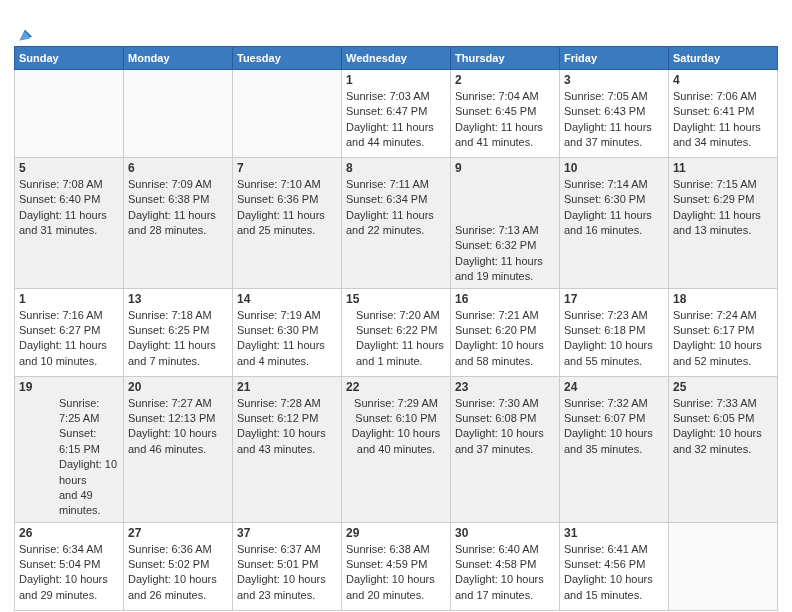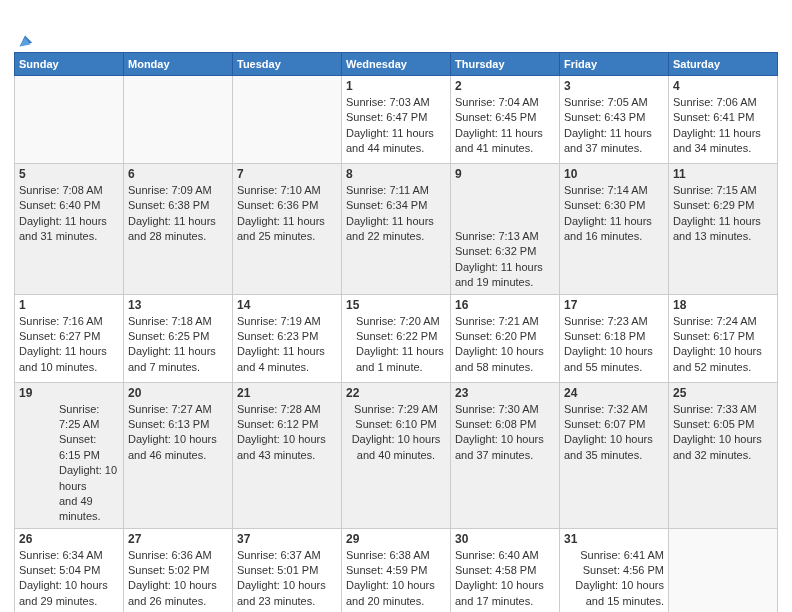--- a/index.html
+++ b/index.html
@@ -6,21 +6,21 @@
     body {
       width: 792px;
       height: 612px;
       font-family: Arial, sans-serif;
       background: #fff;
       overflow: hidden;
     }
     .page {
       width: 792px;
       height: 456px;
-      padding: 28px 14px;
+      padding: 22px 14px;
       display: flex;
       flex-direction: column;
     }
     .header {
       display: flex;
       align-items: flex-start;
       justify-content: space-between;
       margin-bottom: 6px;
     }
     .logo {
@@ -230,21 +230,21 @@
           <td>
             <span class="day-number">13</span>
             <div class="day-info" style="white-space: pre-line;">Sunrise: 7:18 AM
 Sunset: 6:25 PM
 Daylight: 11 hours
 and 7 minutes.</div>
           </td>
           <td>
             <span class="day-number">14</span>
             <div class="day-info" style="white-space: pre-line;">Sunrise: 7:19 AM
-Sunset: 6:23 PM
+Sunset: 6:30 PM
 Daylight: 11 hours
 and 4 minutes.</div>
           </td>
           <td>
             <span class="day-number">15</span>
             <div class="day-info" style="white-space: pre-line; margin-left: 10px;">Sunrise: 7:20 AM
 Sunset: 6:22 PM
 Daylight: 11 hours
 and 1 minute.</div>
           </td>
@@ -274,21 +274,21 @@
           <td>
             <span class="day-number">19</span>
             <div class="day-info" style="white-space: pre-line; margin-left: 40px;">Sunrise: 7:25 AM
 Sunset: 6:15 PM
 Daylight: 10 hours
 and 49 minutes.</div>
           </td>
           <td>
             <span class="day-number">20</span>
             <div class="day-info" style="white-space: pre-line;">Sunrise: 7:27 AM
-Sunset: 6:13 PM
+Sunset: 12:13 PM
 Daylight: 10 hours
 and 46 minutes.</div>
           </td>
           <td>
             <span class="day-number">21</span>
             <div class="day-info" style="white-space: pre-line;">Sunrise: 7:28 AM
 Sunset: 6:12 PM
 Daylight: 10 hours
 and 43 minutes.</div>
           </td>
@@ -352,21 +352,21 @@
           </td>
           <td>
             <span class="day-number">30</span>
             <div class="day-info" style="white-space: pre-line;">Sunrise: 6:40 AM
 Sunset: 4:58 PM
 Daylight: 10 hours
 and 17 minutes.</div>
           </td>
           <td>
             <span class="day-number">31</span>
-            <div class="day-info" style="white-space: pre-line; text-align: right;">Sunrise: 6:41 AM
+            <div class="day-info" style="white-space: pre-line;">Sunrise: 6:41 AM
 Sunset: 4:56 PM
 Daylight: 10 hours
 and 15 minutes.</div>
           </td>
           <td class="empty-cell"></td>
         </tr>
       </tbody>
   </table>
 </div>
 

